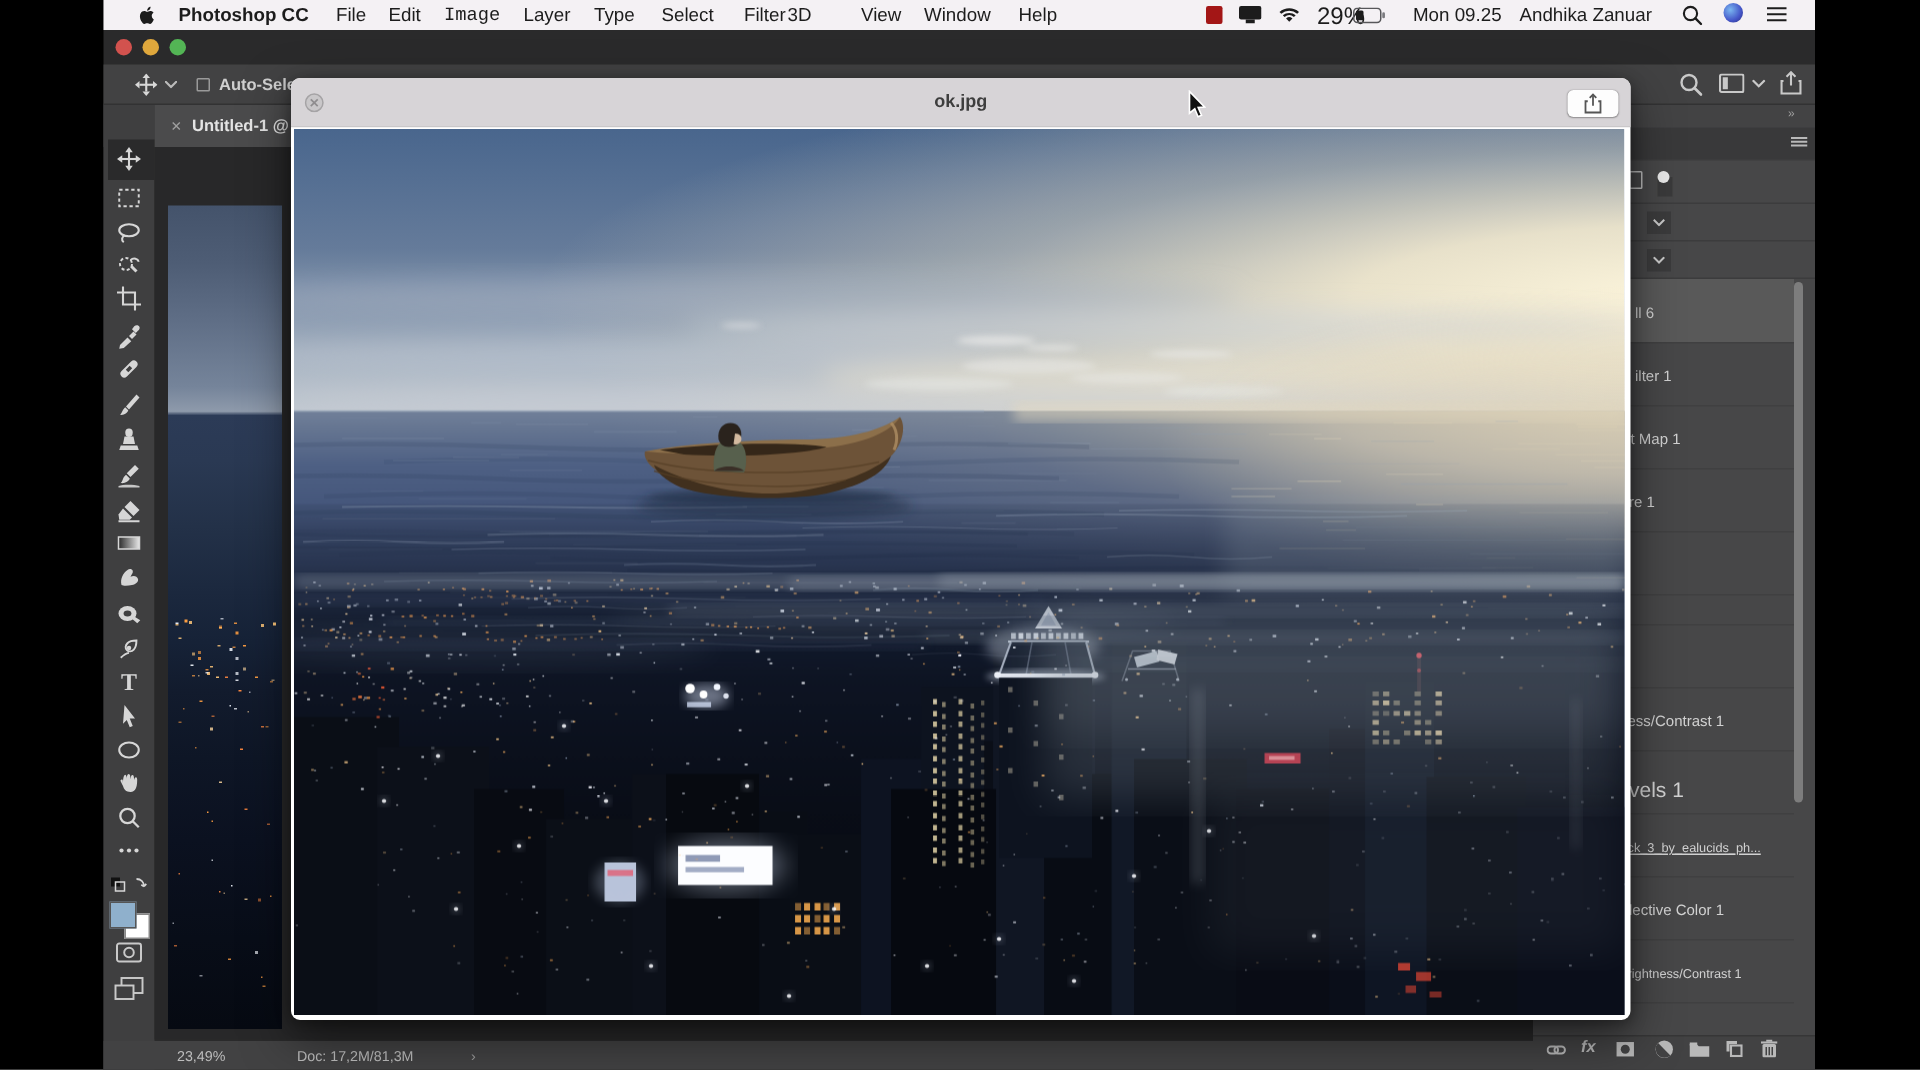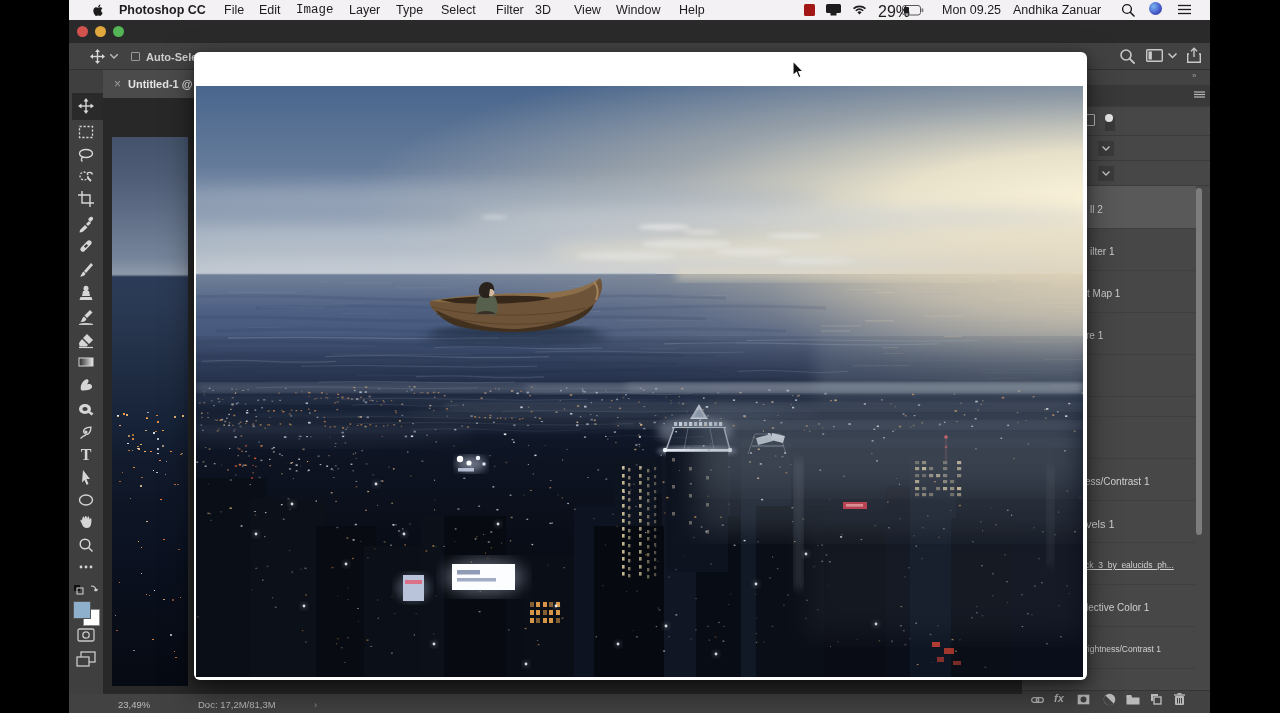--- a/index.html
+++ b/index.html
@@ -46,21 +46,21 @@
         <path fill="#1c1c1c" d="M11.6 8.6c0-1.6 1.3-2.4 1.4-2.4-.8-1.1-2-1.3-2.4-1.3-1-.1-2 .6-2.5.6-.5 0-1.3-.6-2.2-.6-1.1 0-2.2.7-2.7 1.7-1.2 2-.3 5 .8 6.6.5.8 1.2 1.7 2 1.6.8 0 1.1-.5 2.1-.5 1 0 1.3.5 2.2.5.9 0 1.5-.8 2-1.6.6-.9.9-1.8.9-1.9 0 0-1.6-.6-1.6-2.7zM10 3.9c.4-.6.8-1.3.7-2.1-.7 0-1.5.5-1.9 1-.4.5-.8 1.3-.7 2 .7.1 1.4-.4 1.9-.9z"></path>
       </svg>
       <div class="mi" style="left:50px;font-weight:bold;">Photoshop CC</div>
       <div class="mi" style="left:155px;">File</div>
       <div class="mi" style="left:190px;text-align:right;">Edit</div>
       <div class="mi" style="left:227px;font-family:Liberation Mono, monospace;">Image</div>
       <div class="mi" style="left:280px;">Layer</div>
       <div class="mi" style="left:327px;">Type</div>
       <div class="mi" style="left:372px;">Select</div>
       <div class="mi" style="left:427px;">Filter</div>
-      <div class="mi" style="left:466px;text-align:right;">3D</div>
+      <div class="mi" style="left:456px;text-align:right;">3D</div>
       <div class="mi" style="left:505px;">View</div>
       <div class="mi" style="left:547px;">Window</div>
       <div class="mi" style="left:610px;">Help</div>
       <div class="mi" style="left:735px;top:3.5px;width:11px;height:12px;background:#a31616;border-radius:1.5px;"></div>
       <svg class="mi" style="left:757px;top:4px" width="15" height="12" viewBox="0 0 15 12">
         <rect x="0" y="0" width="15" height="9" rx="1.5" fill="#1c1c1c"></rect>
         <rect x="4.5" y="9" width="6" height="2.5" fill="#1c1c1c"></rect>
       </svg>
       <svg class="mi" style="left:783px;top:4px" width="15" height="11" viewBox="0 0 16 12">
         <path d="M8 11.2 L1 4.2 A 10.5 10.5 0 0 1 15 4.2 Z" fill="none"></path>
@@ -386,26 +386,26 @@
       <div class="abs" style="left:0;top:242px;width:174px;height:1px;background:#404041;"></div>
       <div class="abs" style="left:0;top:284px;width:174px;height:1px;background:#404041;"></div>
       <div class="abs" style="left:0;top:326px;width:174px;height:1px;background:#404041;"></div>
       <div class="abs" style="left:0;top:346px;width:174px;height:1px;background:#404041;"></div>
       <div class="abs" style="left:0;top:388px;width:174px;height:1px;background:#404041;"></div>
       <div class="abs" style="left:0;top:430px;width:174px;height:1px;background:#404041;"></div>
       <div class="abs" style="left:0;top:472px;width:174px;height:1px;background:#404041;"></div>
       <div class="abs" style="left:0;top:514px;width:174px;height:1px;background:#404041;"></div>
       <div class="abs" style="left:0;top:556px;width:174px;height:1px;background:#404041;"></div>
       <div class="abs" style="left:0;top:598px;width:174px;height:1px;background:#404041;"></div>
-      <div class="laytext" style="left:68px;top:134px;font-size:10px;">ll 2</div>
+      <div class="laytext" style="left:68px;top:134px;font-size:10px;">ll 6</div>
       <div class="laytext" style="left:68px;top:176px;font-size:10px;">ilter 1</div>
       <div class="laytext" style="left:65px;top:218px;font-size:10px;">t Map 1</div>
       <div class="laytext" style="left:64px;top:260px;font-size:10px;">re 1</div>
       <div class="laytext" style="left:63px;top:406px;font-size:10px;">ess/Contrast 1</div>
-      <div class="laytext" style="left:64px;top:448px;font-size:11px;">vels 1</div>
+      <div class="laytext" style="left:64px;top:448px;font-size:14px;">vels 1</div>
       <div class="laytext" style="left:63px;top:490px;font-size:8.5px;text-decoration:underline;">ck_3_by_ealucids_ph...</div>
       <div class="laytext" style="left:64px;top:532px;font-size:10px;">lective Color 1</div>
       <div class="laytext" style="left:63px;top:574px;font-size:8.5px;">rightness/Contrast 1</div>
       <div class="abs" style="left:174px;top:118px;width:6px;height:347px;background:#7d7d7d;border-radius:3px;"></div>
     </div>
     <div id="status">
       <div class="abs" style="left:49px;top:5px;">23,49%</div>
       <div class="abs" style="left:129px;top:5px;">Doc: 17,2M/81,3M</div>
       <div class="abs" style="left:245px;top:5px;color:#9a9a9a;">›</div>
     </div>
@@ -439,20 +439,39 @@
         <rect x="0" y="1.3" width="11" height="1.4" fill="#b9b9b9"></rect>
         <rect x="3.5" y="0" width="4" height="1.5" fill="#b9b9b9"></rect>
         <g stroke="#424243" stroke-width="1">
           <line x1="3.5" y1="5" x2="3.5" y2="10.5"></line>
           <line x1="5.5" y1="5" x2="5.5" y2="10.5"></line>
           <line x1="7.5" y1="5" x2="7.5" y2="10.5"></line>
         </g>
       </svg>
     </div>
     <div id="win">
+      <div id="wtitle">
+        <div class="t">ok.jpg</div>
+        <svg style="position:absolute;left:9px;top:10px" width="13" height="13" viewBox="0 0 13 13">
+          <circle cx="6.5" cy="6.5" r="5.8" fill="#c9c7c9" stroke="#a5a3a5" stroke-width="1"></circle>
+          <g stroke="#8e8c8e" stroke-width="1.1">
+            <line x1="4.2" y1="4.2" x2="8.8" y2="8.8"></line>
+            <line x1="8.8" y1="4.2" x2="4.2" y2="8.8"></line>
+          </g>
+        </svg>
+        <div style="position:absolute;left:851px;top:8px;width:34px;height:18px;background:#fdfdfd;border-radius:4px;box-shadow:0 0.5px 1px rgba(0,0,0,0.35);">
+          <svg style="position:absolute;left:11px;top:2px" width="12" height="14" viewBox="0 0 12 14">
+            <g stroke="#555" stroke-width="1.2" fill="none">
+              <path d="M2.5 5.5 H1 V13 H11 V5.5 H9.5"></path>
+              <line x1="6" y1="1" x2="6" y2="8.5"></line>
+              <path d="M3.8 3.2 L6 1 L8.2 3.2"></path>
+            </g>
+          </svg>
+        </div>
+      </div>
       <div id="photo"><svg width="887" height="591" viewBox="0 0 887 591">
           <defs>
             <linearGradient id="sky" x1="0" y1="0" x2="0" y2="1">
               <stop offset="0" stop-color="#48668f"></stop>
               <stop offset="0.42" stop-color="#647b9c"></stop>
               <stop offset="0.78" stop-color="#9fadbe"></stop>
               <stop offset="1" stop-color="#c3cad2"></stop>
             </linearGradient>
             <radialGradient id="glow" cx="1.06" cy="0.60" r="0.88">
               <stop offset="0" stop-color="#fdf6dc"></stop>

